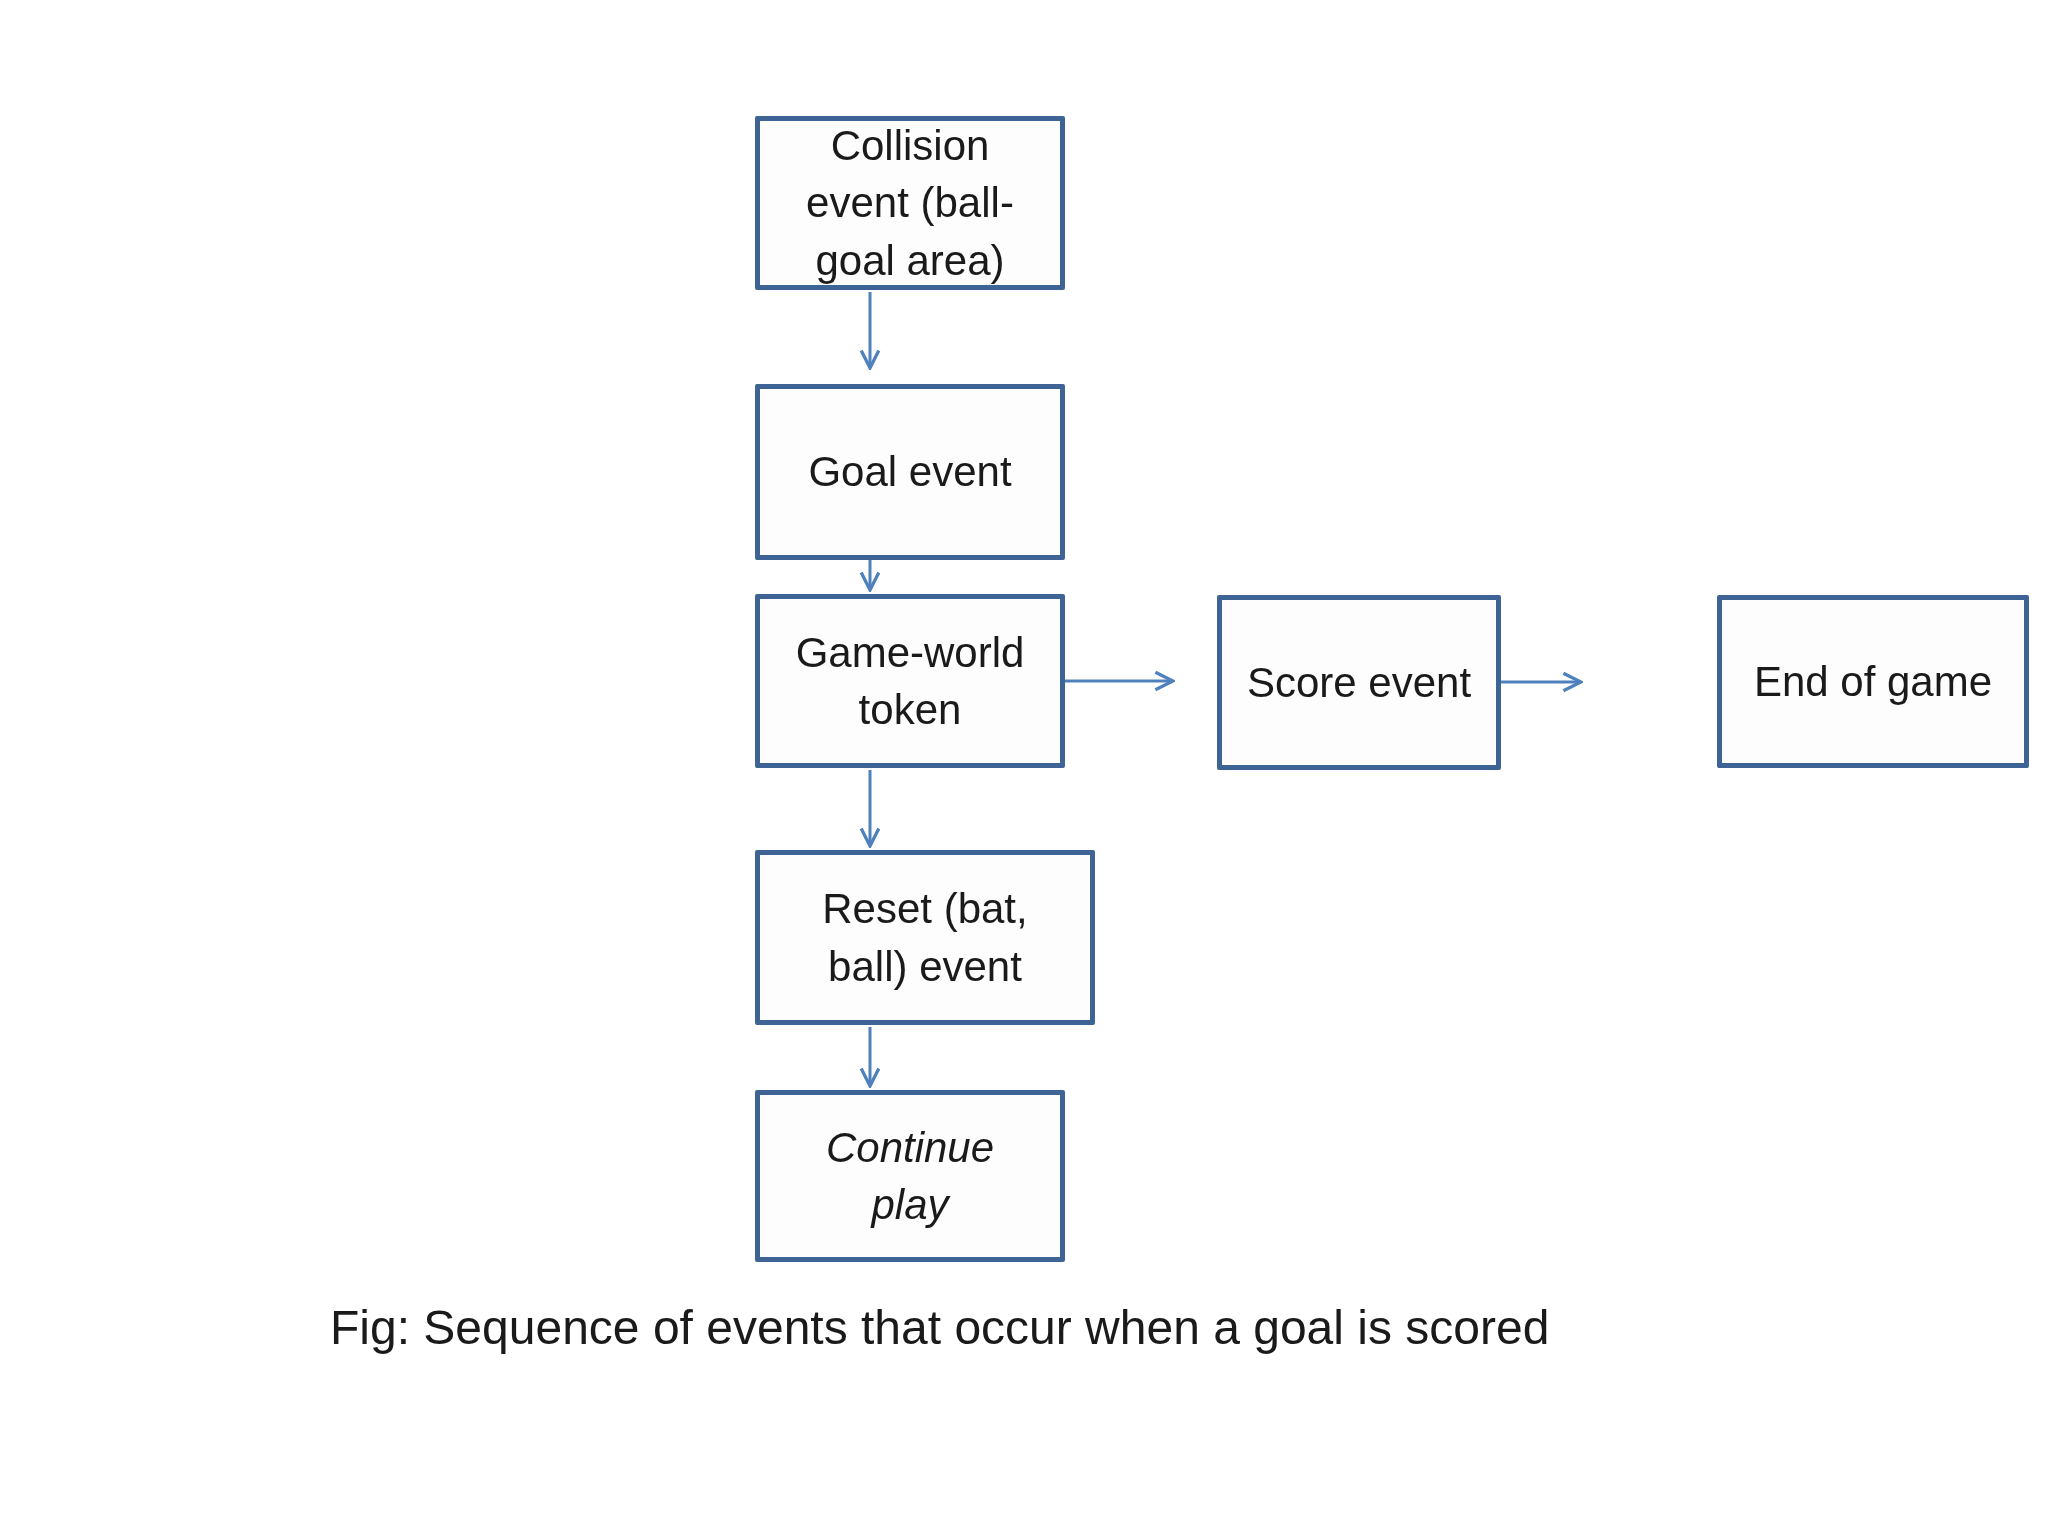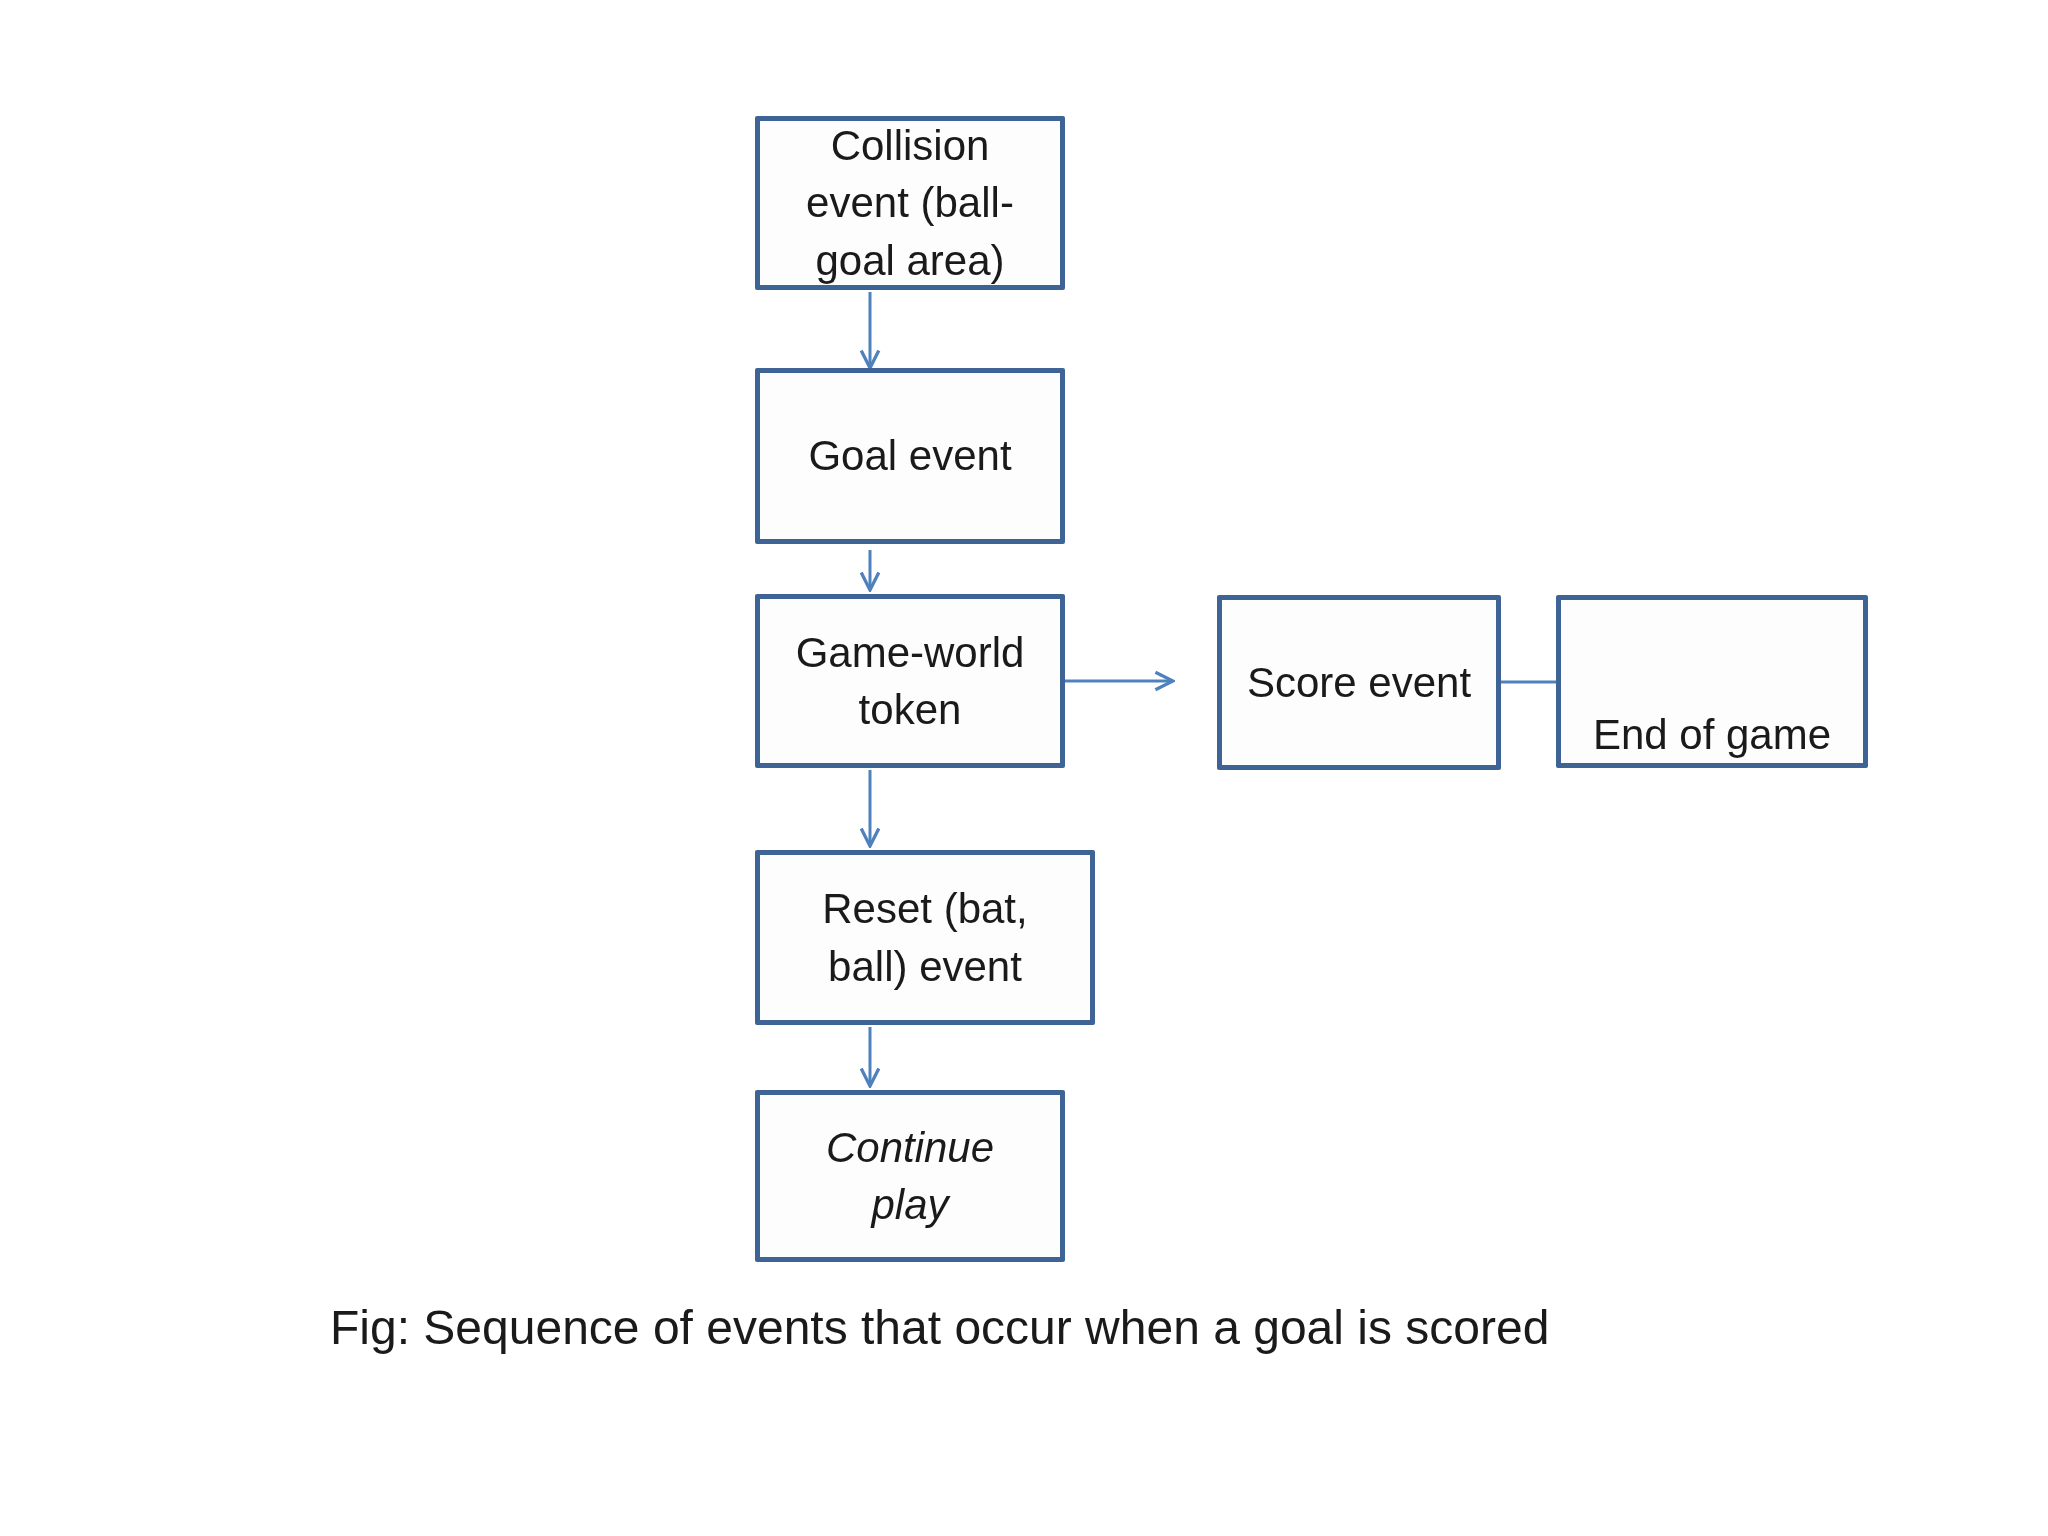--- a/index.html
+++ b/index.html
@@ -35,24 +35,24 @@
     align-items: center;
     justify-content: center;
     text-align: center;
     color: var(--text);
     font-size: 42px;
     line-height: 1.36;
     white-space: pre-line;
     margin-left: 40px;
   }
   .node-collision { left: 715px; top: 116px;  width: 310px; height: 174px; }
-  .node-goal      { left: 715px; top: 368px;  width: 310px; height: 176px; }
+  .node-goal      { left: 715px; top: 384px;  width: 310px; height: 176px; }
   .node-token     { left: 715px; top: 594px;  width: 310px; height: 174px; }
   .node-score     { left: 1177px; top: 595px; width: 284px; height: 175px; }
-  .node-end      { left: 1516px; top: 595px; width: 312px; height: 173px; align-items: flex-end; }
+  .node-end      { left: 1677px; top: 595px; width: 312px; height: 173px; }
   .node-reset     { left: 715px; top: 850px;  width: 340px; height: 175px; }
   .node-continue  { left: 715px; top: 1090px; width: 310px; height: 172px; font-style: italic; }
   .caption {
     position: absolute;
     left: 330px;
     top: 1300px;
     font-size: 48px;
     color: var(--text);
     white-space: nowrap;
   }

